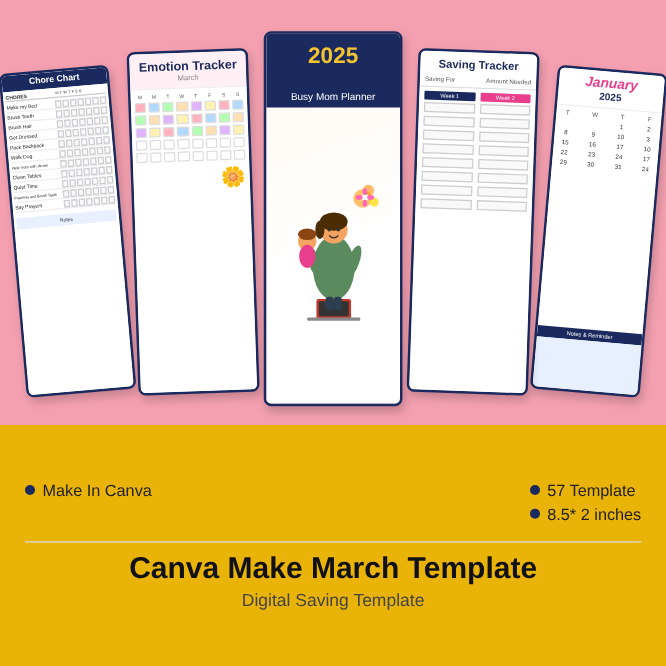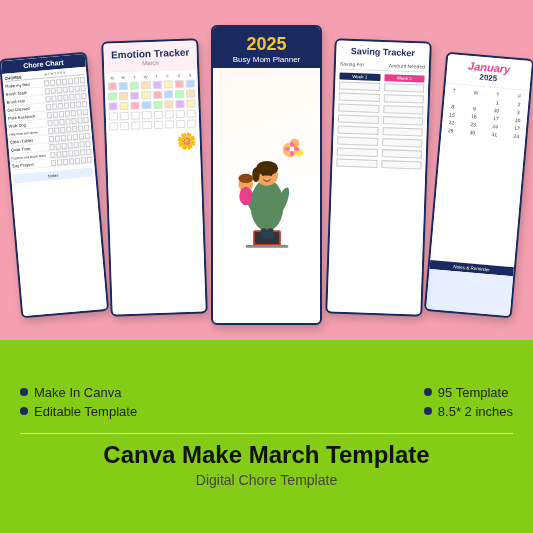--- a/index.html
+++ b/index.html
@@ -182,21 +182,21 @@
     }
     .planner-year {
       font-size: 18px;
       font-weight: bold;
       color: #f4c430;
       line-height: 1;
     }
     .planner-subtitle {
       font-size: 8px;
       color: #fff;
-      margin-top: 2px;
+      margin-top: 20px;
     }
     .planner-illustration {
       flex: 1;
       display: flex;
       align-items: center;
       justify-content: center;
       padding: 4px;
       position: relative;
       overflow: hidden;
     }
@@ -332,21 +332,21 @@
       padding: 2px;
     }
     .calendar-notes-body {
       background: #e8f0ff;
       flex: 0 0 40px;
       padding: 2px;
     }
 
     
     .bottom-section {
-      background: #84cc16;
+      background: #eab308;
       width: 100%;
       height: 193px;
       display: flex;
       flex-direction: column;
       align-items: center;
       justify-content: center;
       padding: 8px 20px;
     }
 
     .features-row {
@@ -781,33 +781,29 @@
     </div>
   </div>
 
   <div class="bottom-section">
     <div class="features-row">
       <div class="feature-col">
         <div class="feature-item">
           <div class="feature-bullet"></div>
           <span class="feature-text">Make In Canva</span>
         </div>
-        <div class="feature-item">
-          <div class="feature-bullet"></div>
-          <span class="feature-text">Editable Template</span>
-        </div>
       </div>
       <div class="feature-col">
         <div class="feature-item">
           <div class="feature-bullet"></div>
-          <span class="feature-text">95 Template</span>
+          <span class="feature-text">57 Template</span>
         </div>
         <div class="feature-item">
           <div class="feature-bullet"></div>
           <span class="feature-text">8.5*  2 inches</span>
         </div>
       </div>
     </div>
     <div class="divider"></div>
     <div class="main-title">Canva Make March Template</div>
-    <div class="sub-title">Digital Chore Template</div>
+    <div class="sub-title">Digital Saving Template</div>
   </div>
 </div>
 
 </body></html>

